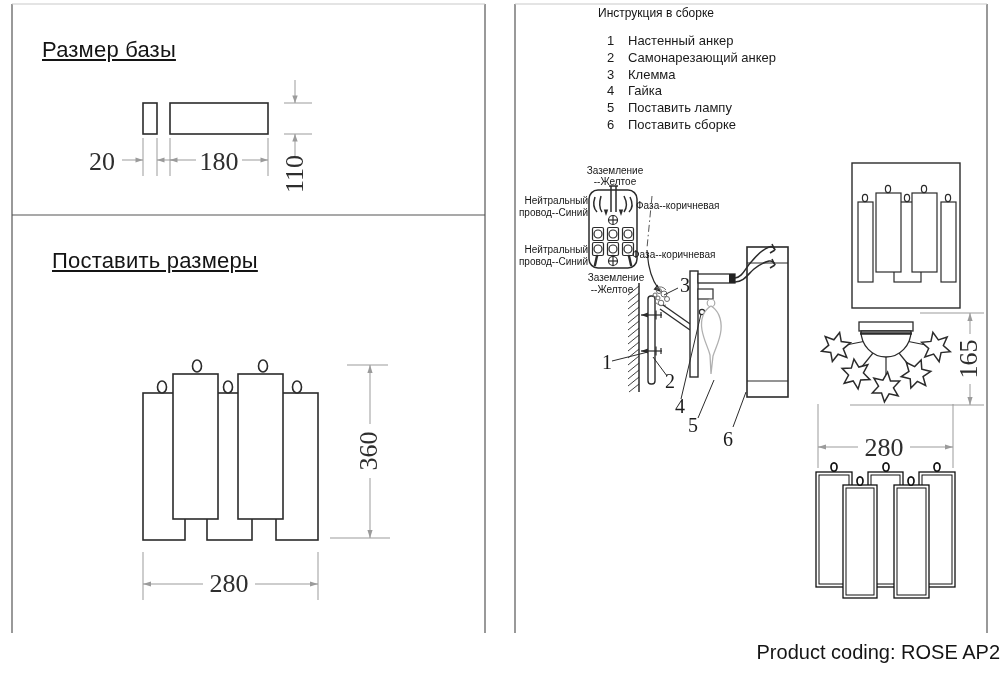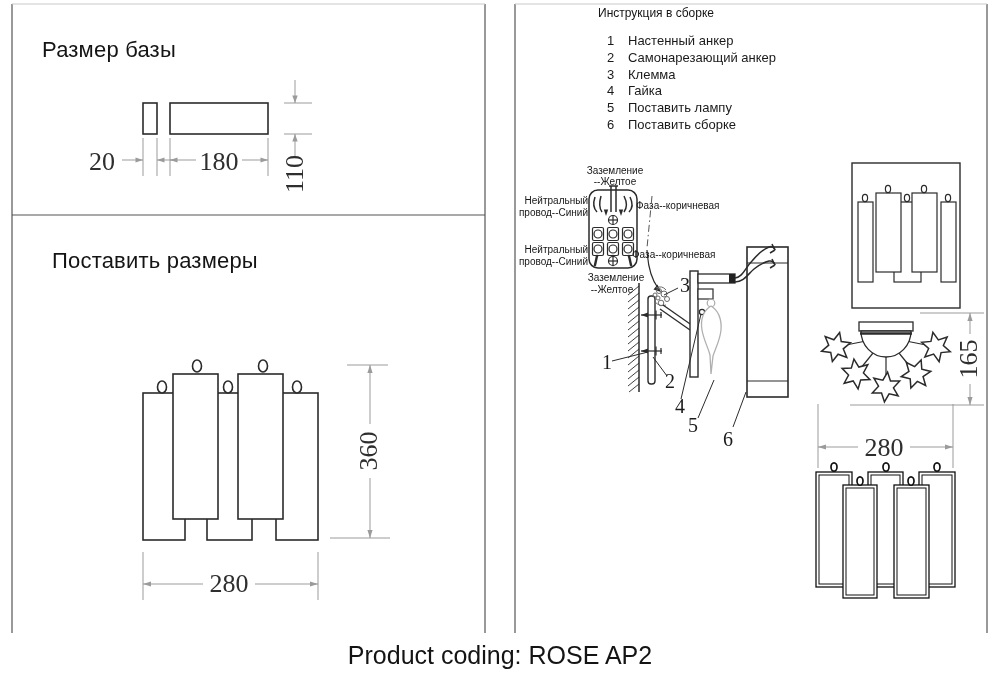--- a/index.html
+++ b/index.html
@@ -1,24 +1,24 @@
 <!DOCTYPE html>
 <html><head>
 <meta charset="utf-8">
 <style>
   html,body{margin:0;padding:0;background:#ffffff;}
   .page{position:relative;width:1000px;height:690px;background:#fff;overflow:hidden;
         font-family:"Liberation Sans",sans-serif;color:#111;}
   .abs{position:absolute;}
-  .panel-title{font-size:22px;letter-spacing:.2px;color:#141414;}
+  .panel-title{font-size:22px;letter-spacing:.2px;color:#141414;text-decoration:underline;}
   .instr-title{font-size:12px;color:#141414;}
   .instr-list{list-style:none;margin:0;padding:0;font-size:13px;color:#1a1a1a;}
   .instr-list li{display:flex;line-height:16.8px;}
   .instr-num{width:14px;margin-right:7px;text-align:left;}
-  .footer{left:0;right:0;top:641px;text-align:center;font-size:25px;color:#141414;}
+  .footer{left:0;right:0;top:641px;text-align:right;font-size:20px;color:#141414;}
   svg text{fill:#141414;}
   .dimnum{font-family:"Liberation Serif",serif;font-size:26px;fill:#2e2e2e;}
   .callout{font-family:"Liberation Serif",serif;font-size:20px;fill:#1c1c1c;}
   .wirelabel{font-family:"Liberation Sans",sans-serif;font-size:10px;fill:#161616;}
   .wmark{font-family:"Liberation Serif",serif;font-size:11px;fill:#111;}
 </style>
 </head>
 <body>
 
 <div class="page">

